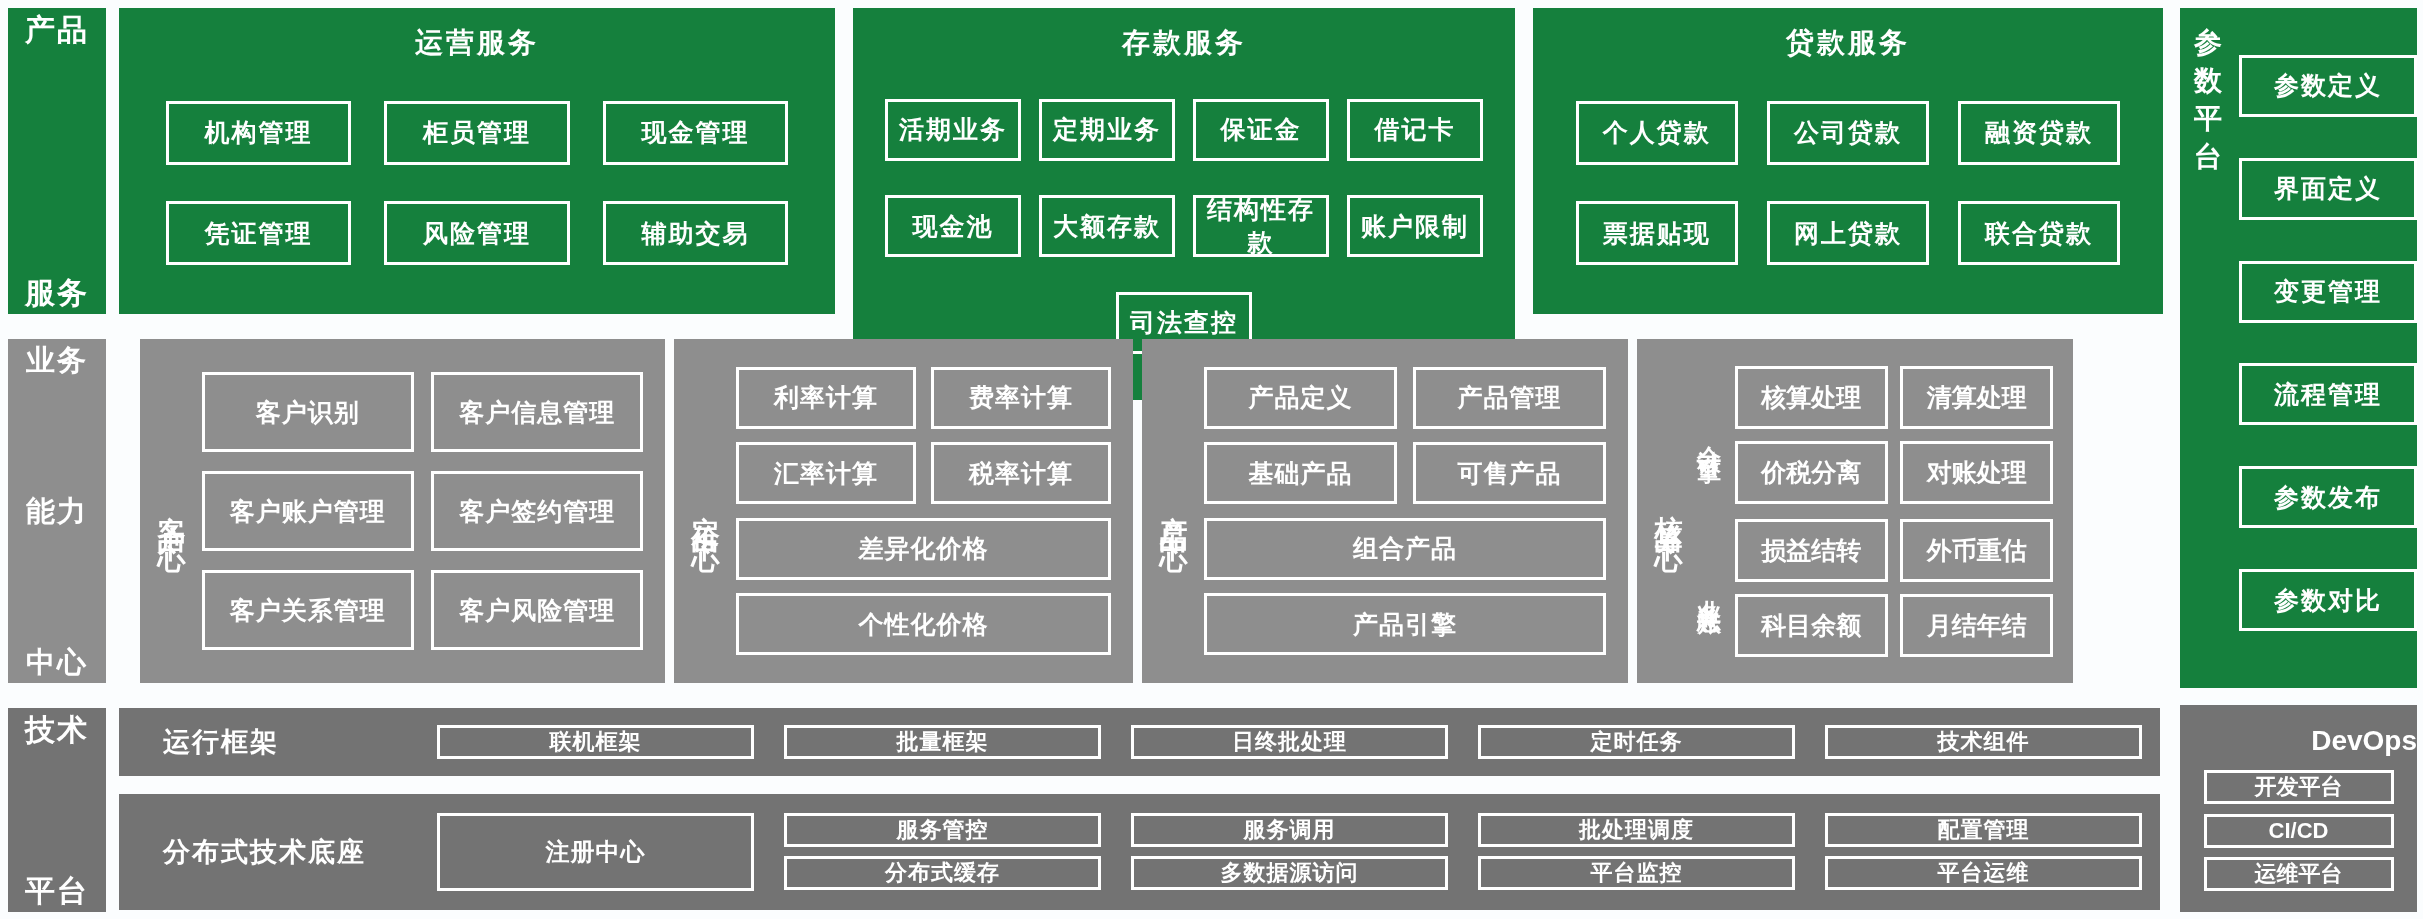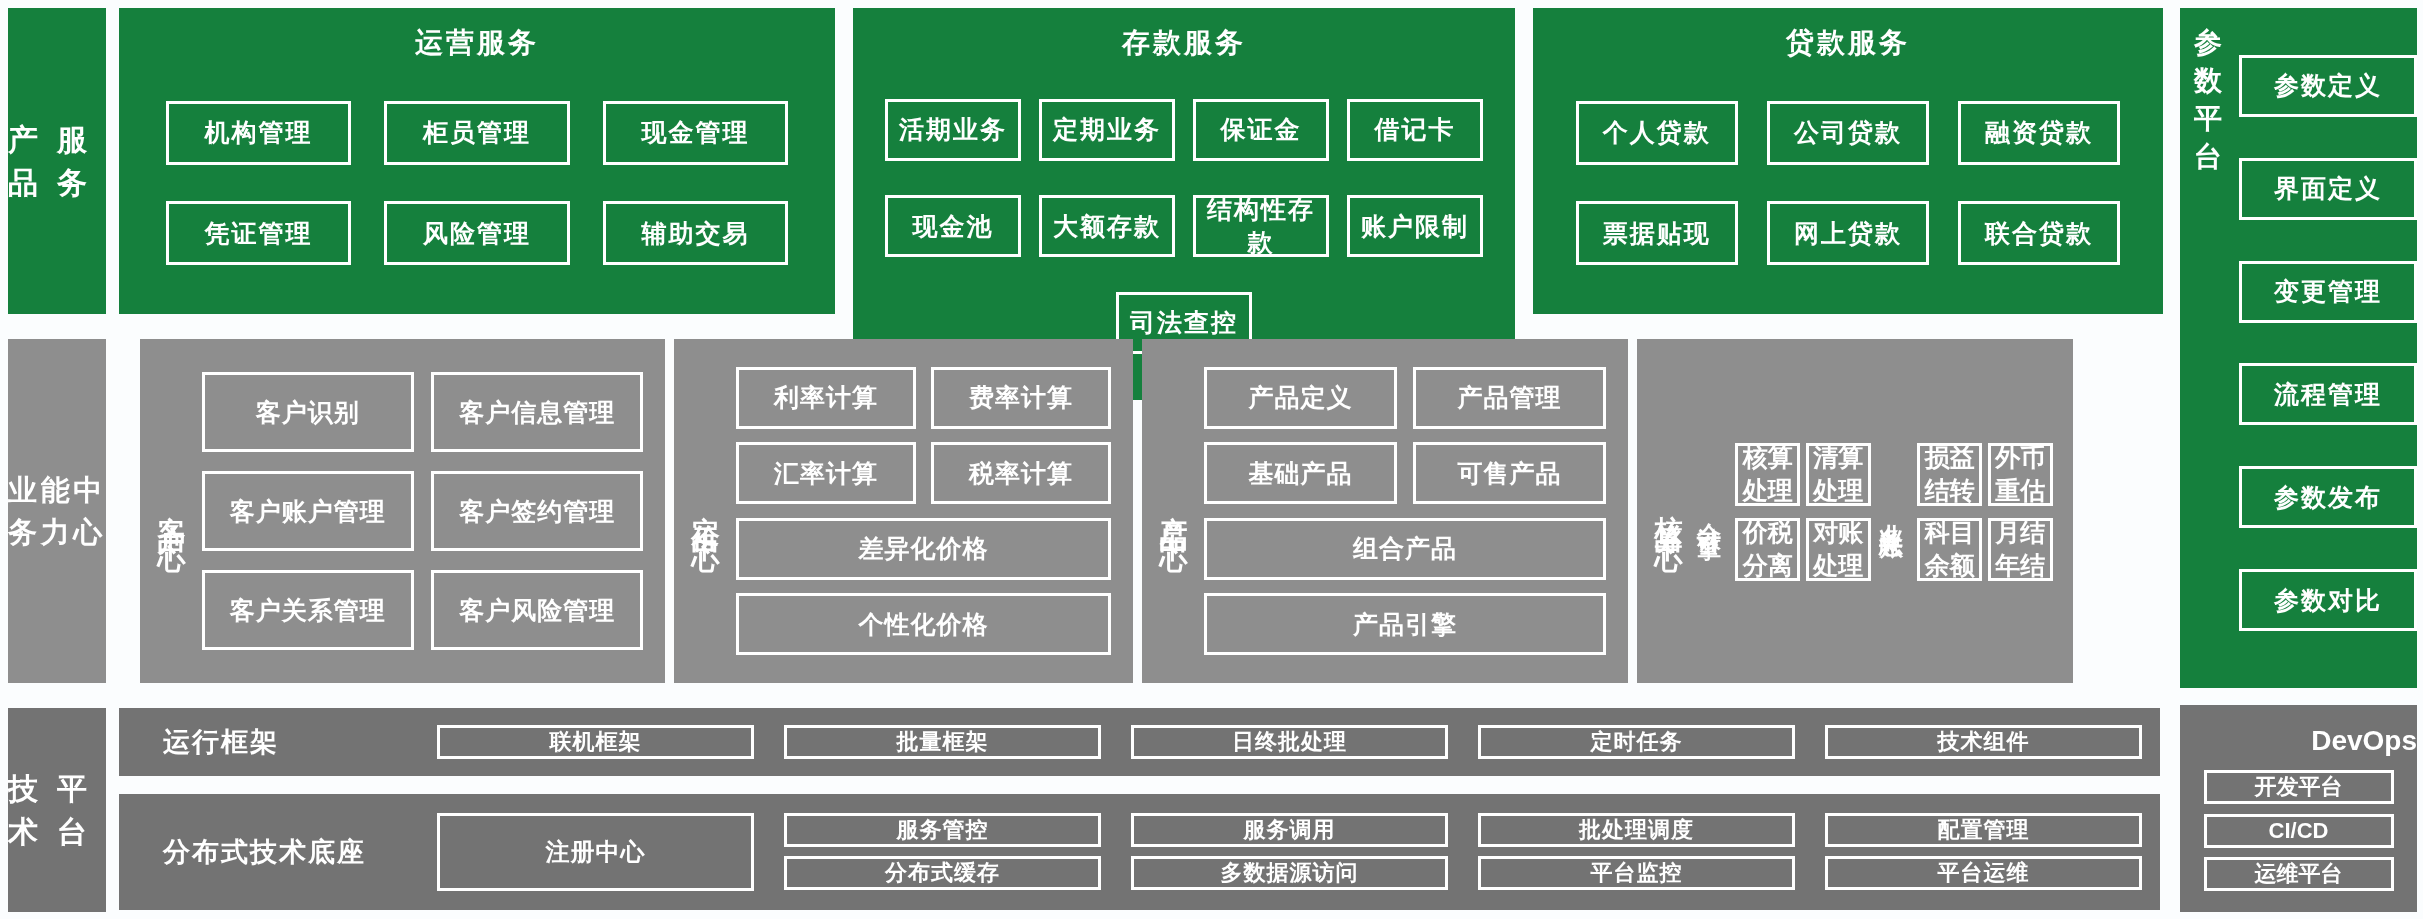--- a/index.html
+++ b/index.html
@@ -4,21 +4,21 @@
 <style>
   html,body{margin:0;padding:0;background:#fff;}
   .stage{position:relative;width:2423px;height:919px;background:#fbfdfe;
          font-family:"Liberation Sans","DejaVu Sans",sans-serif;color:#fff;overflow:hidden;}
   .panel{position:absolute;box-sizing:border-box;}
   .teal{background:#15803d;}
   .blue{background:#737373;}
   .gray{background:#8e8e8e;}
 
   
-  .sidebar{display:flex;align-items:center;justify-content:flex-start;
+  .sidebar{display:flex;flex-direction:column;align-items:center;justify-content:space-between;
            font-size:30px;font-weight:bold;line-height:1.45;letter-spacing:2px;}
   #sidebar-top{left:8px;top:8px;width:98px;height:306px;}
   #sidebar-mid{left:8px;top:339px;width:98px;height:344px;font-size:29px;}
   #sidebar-bot{left:8px;top:708px;width:98px;height:204px;}
 
   
   #sec-ops{left:119px;top:8px;width:716px;height:306px;}
   #sec-dep{left:853px;top:8px;width:662px;height:392px;}
   #sec-loan{left:1533px;top:8px;width:630px;height:306px;}
   .section{display:flex;flex-direction:column;}
@@ -45,21 +45,21 @@
   .vlabel{writing-mode:vertical-rl;text-orientation:upright;display:flex;align-items:center;
           justify-content:center;font-size:28px;font-weight:bold;letter-spacing:9px;
           padding:0 2px 0 12px;}
   .center-grid{flex:1;display:flex;flex-wrap:wrap;justify-content:space-between;
                align-content:space-evenly;padding:14px 22px 14px 10px;}
   .mbox{width:48%;height:80px;font-size:25px;letter-spacing:1px;}
   #c-price .mbox,#c-prod .mbox{height:62px;}
   .mbox.wide{width:100%;}
 
   
-  .acct-content{flex:1;display:flex;flex-direction:row;justify-content:space-evenly;
+  .acct-content{flex:1;display:flex;flex-direction:column;justify-content:space-evenly;
                 padding:12px 20px 11px 0;}
   .group{display:flex;align-items:center;}
   .vlabel-sub{writing-mode:vertical-rl;text-orientation:upright;font-size:24px;font-weight:bold;
               letter-spacing:4px;padding:0 10px 0 4px;}
   .group-grid{flex:1;display:flex;flex-wrap:wrap;justify-content:space-between;row-gap:12px;}
   .abox{width:48%;height:63px;font-size:25px;}
 
   
   #row-run{left:119px;top:708px;width:2041px;height:68px;}
   #row-base{left:119px;top:794px;width:2041px;height:116px;}

